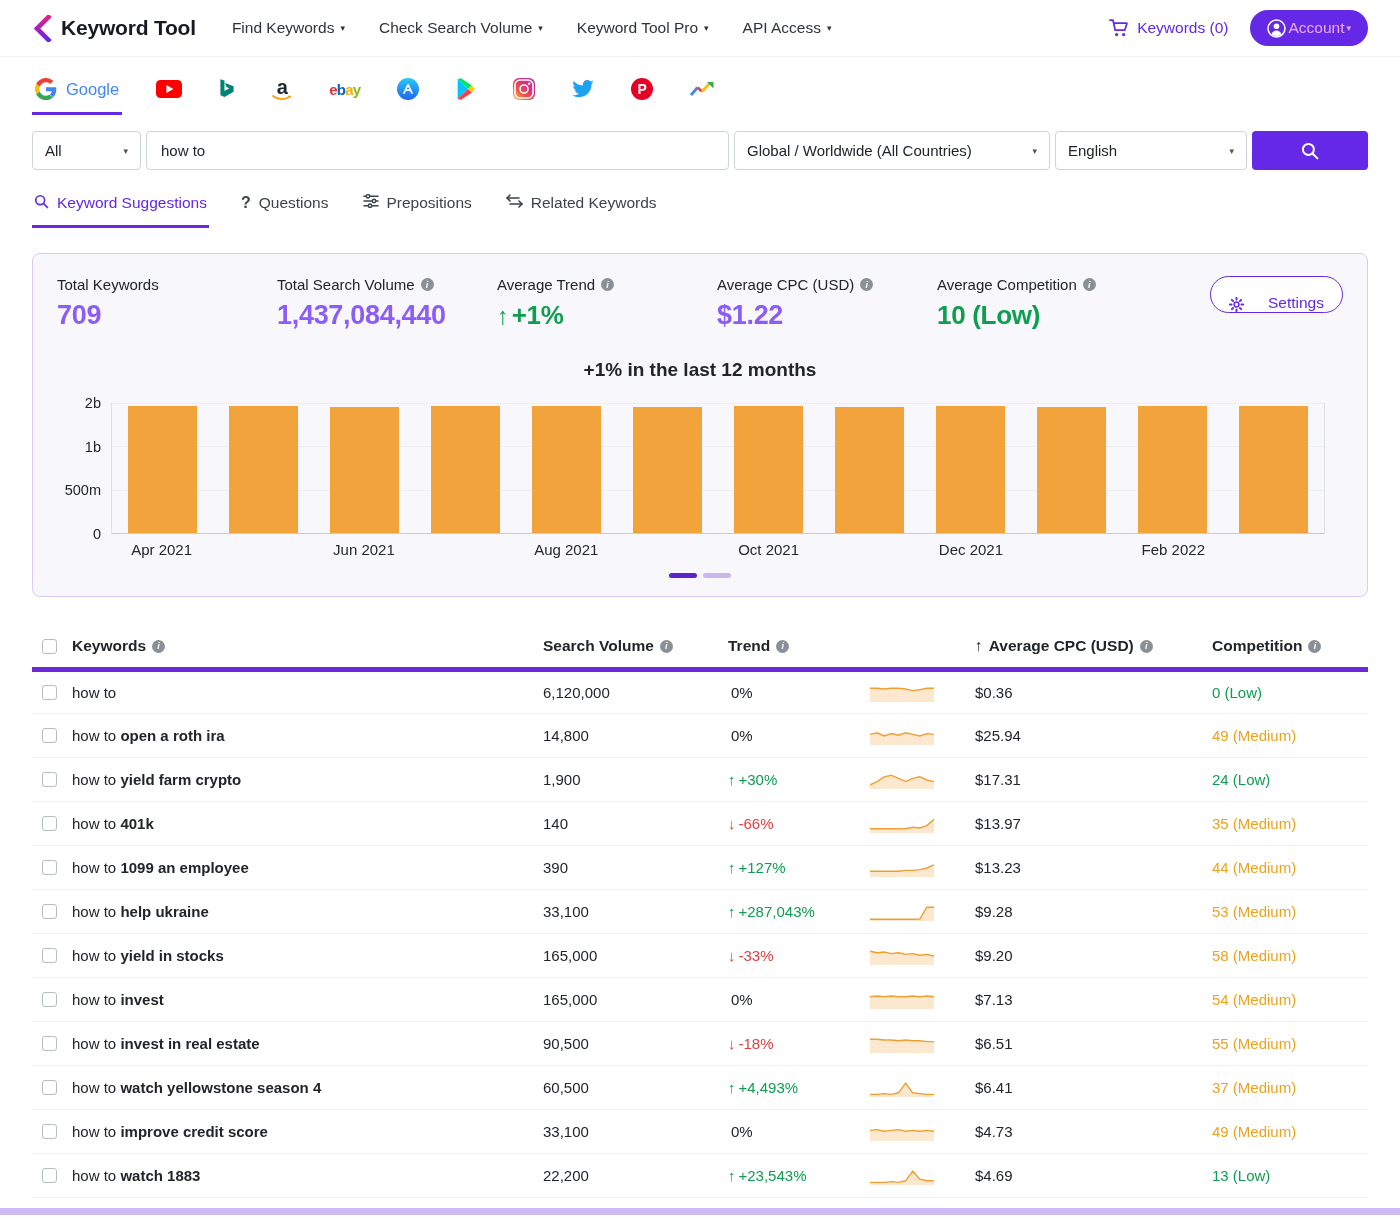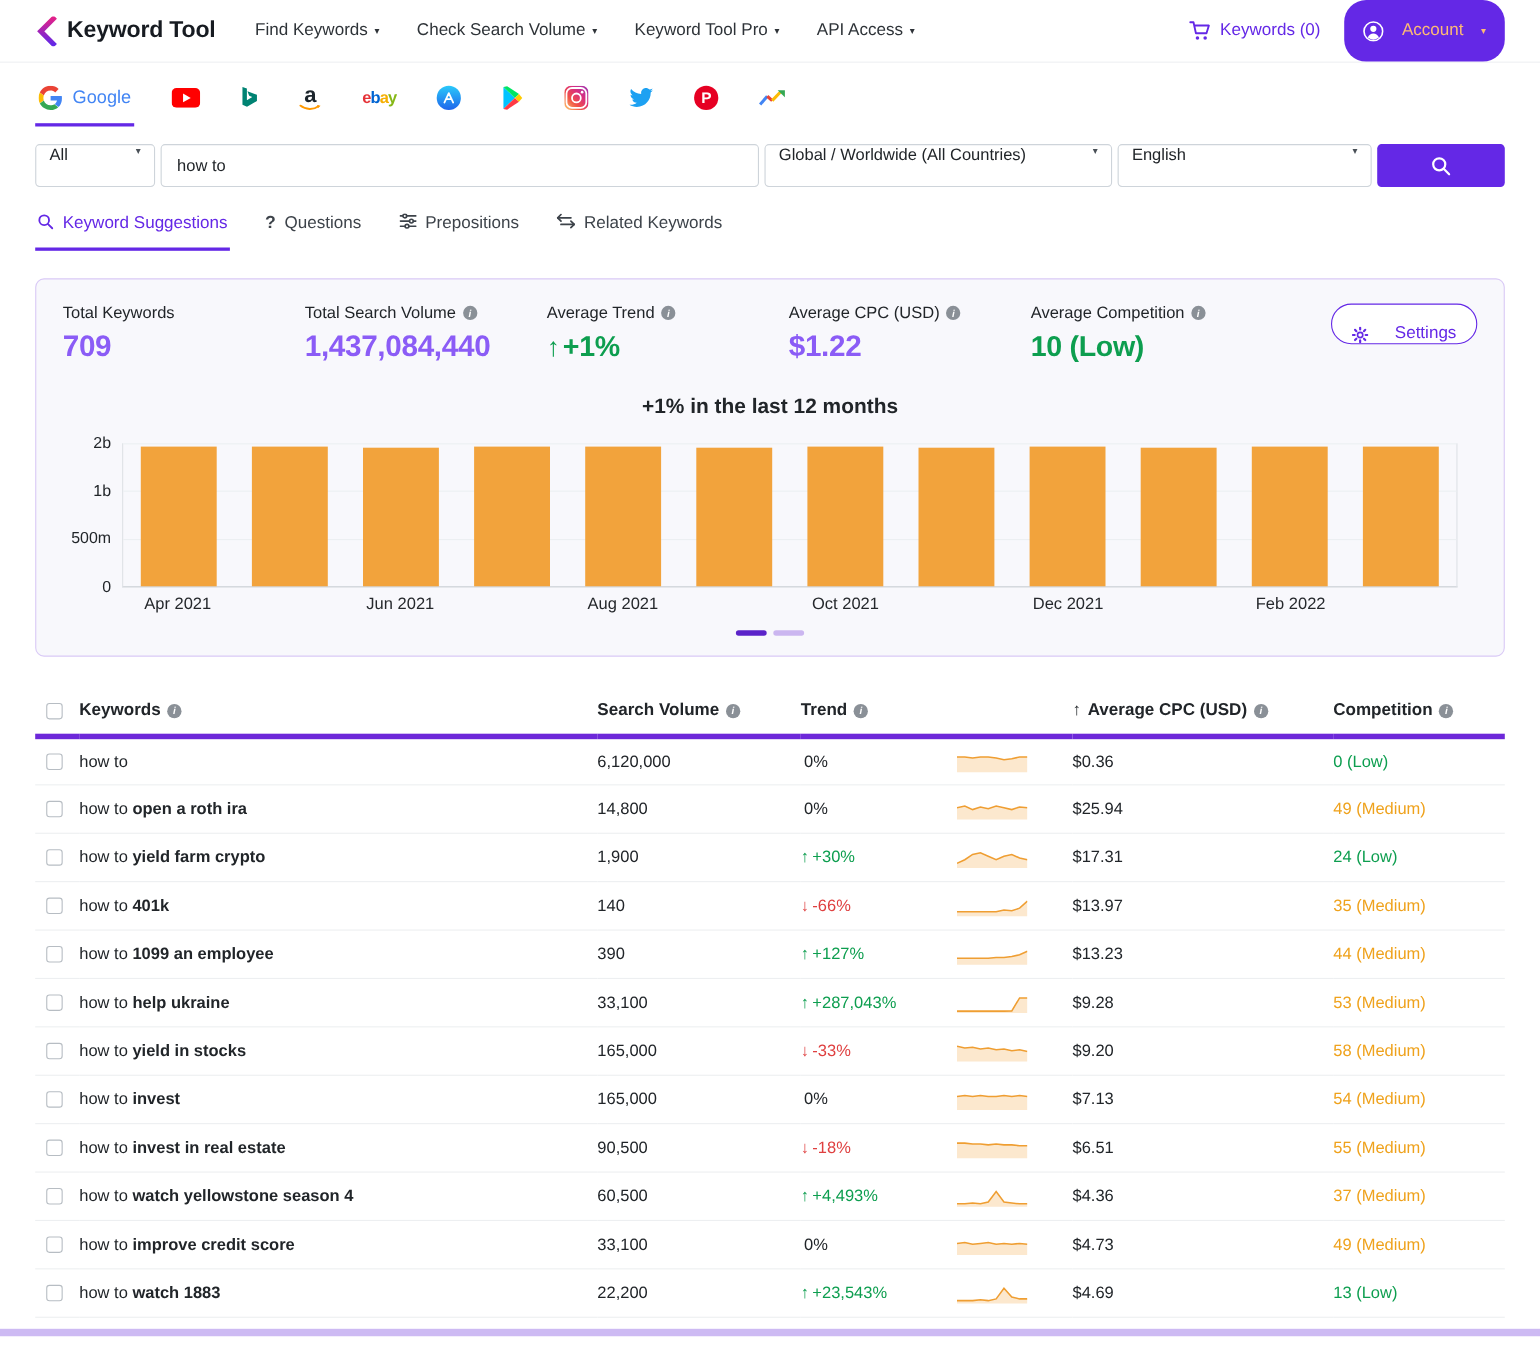--- a/index.html
+++ b/index.html
@@ -13,47 +13,47 @@
 
 
 .topbar{display:flex;align-items:center;height:57px;padding:0 32px;border-bottom:1px solid #eef0f3}
 .brand{display:flex;align-items:center;gap:9px;cursor:pointer}
 .brand-name{font-size:21px;font-weight:700;color:#171b21;letter-spacing:-.2px}
 nav{display:flex;gap:34px;margin-left:36px;font-size:15.5px;color:#2e3338}
 .nav-item{display:flex;align-items:center;gap:6px;cursor:pointer}
 .caret{font-size:9px;color:inherit;line-height:1}
 .top-right{margin-left:auto;display:flex;align-items:center;gap:22px}
 .cart{display:flex;align-items:center;gap:8px;color:var(--accent);font-size:15.5px;font-weight:500;cursor:pointer}
-.account-btn{display:flex;align-items:center;gap:16px;background:var(--accent);color:#fdba74;border:none;
-  border-radius:20px;height:56px;padding:0 17px;font-size:15.5px;font-weight:500;font-family:inherit;cursor:pointer}
+.account-btn{display:flex;align-items:center;gap:2px;background:var(--accent);color:#f0abfc;border:none;
+  border-radius:20px;height:36px;padding:0 17px;font-size:15.5px;font-weight:500;font-family:inherit;cursor:pointer}
 
 
 .platform-row{display:flex;align-items:flex-end;gap:31px;padding:14px 32px 0}
 .platform{display:flex;align-items:center;gap:9px;padding:6px 3px 11px;border-bottom:3px solid transparent;cursor:pointer;height:44px}
 .platform.active{border-bottom-color:var(--accent)}
 .platform-label{font-size:16.5px;font-weight:500;color:var(--link-blue)}
 .yt-badge{display:inline-flex}
 .ebay-word{font-size:15px;font-weight:700;letter-spacing:-.8px}
 .ebay-word i{font-style:normal}
 .appstore-badge{width:22px;height:22px;border-radius:50%;background:linear-gradient(180deg,#2AC9FA,#1F65EB);
   display:inline-flex;align-items:center;justify-content:center}
 .pinterest-badge{width:22px;height:22px;border-radius:50%;background:#E60023;color:#fff;font-weight:700;
   font-size:14px;display:inline-flex;align-items:center;justify-content:center}
 .amazon-badge{display:inline-flex;flex-direction:column;align-items:center;line-height:1}
 .amazon-a{font-size:20px;font-weight:700;color:#1c252c}
 
 
 .search-row{display:flex;gap:5px;margin:16px 32px 0;height:39px}
-.select{border:1px solid #ced4da;border-radius:4px;background:#fff;display:flex;
+.select{border:1px solid #ced4da;border-radius:4px;background:#fff;display:flex;align-items:center;
   justify-content:space-between;padding:0 12px;font-size:15px;color:#212529;cursor:pointer}
 .sel-caret{color:#495057;font-size:9px;margin-left:10px}
 .select.cat{width:109px;flex:none}
 .query{flex:1;border:1px solid #ced4da;border-radius:4px;padding:0 14px;font-size:15px;font-family:inherit;color:#212529;outline:none}
 .select.country{width:316px;flex:none}
-.select.lang{width:231px;flex:none}
+.select.lang{width:192px;flex:none}
 .search-btn{width:116px;flex:none;background:var(--accent);border:none;border-radius:4px;
   display:flex;align-items:center;justify-content:center;cursor:pointer}
 
 
 .result-tabs{display:flex;gap:30px;margin:14px 32px 0;font-size:15.5px;color:#3d434a}
 .rtab{display:flex;align-items:flex-start;gap:8px;padding:10px 2px 13px;border-bottom:3px solid transparent;font-weight:500;cursor:pointer}
 .rtab.active{color:var(--accent);border-bottom-color:var(--accent)}
 .qmark{font-weight:700;font-size:16px}
 
 
@@ -637,21 +637,21 @@
         </td>
     <td class="cell-kw"><span class="kw-prefix">how to</span> <span class="kw-rest">watch yellowstone season 4</span></td>
     <td class="cell-vol">60,500</td>
     <td class="cell-trend up"><span class="t-arrow">↑</span><span class="t-pct">+4,493%</span></td>
     <td class="cell-spark">
           <svg class="spark" width="64" height="20" viewBox="0 0 64 20">
             <path d="M0.0 16.4 L7.1 16.4 L14.2 15.6 L21.3 16.4 L28.4 14.8 L35.6 5.2 L42.7 14.8 L49.8 15.6 L56.9 16.4 L64.0 16.4 L64 19 L0 19 Z" fill="rgba(242,163,60,0.25)"></path>
             <path d="M0.0 16.4 L7.1 16.4 L14.2 15.6 L21.3 16.4 L28.4 14.8 L35.6 5.2 L42.7 14.8 L49.8 15.6 L56.9 16.4 L64.0 16.4" fill="none" stroke="#EF9E32" stroke-width="1.4"></path>
           </svg>
         </td>
-    <td class="cell-cpc">$4.36</td>
+    <td class="cell-cpc">$6.41</td>
     <td class="cell-comp medium">37 (Medium)</td>
   </tr>
       <tr class="kw-row">
     <td class="cell-check">
           <input type="checkbox" class="checkbox" style="">
         </td>
     <td class="cell-kw"><span class="kw-prefix">how to</span> <span class="kw-rest">improve credit score</span></td>
     <td class="cell-vol">33,100</td>
     <td class="cell-trend"><span class="t-arrow"></span><span class="t-pct">0%</span></td>
     <td class="cell-spark">

